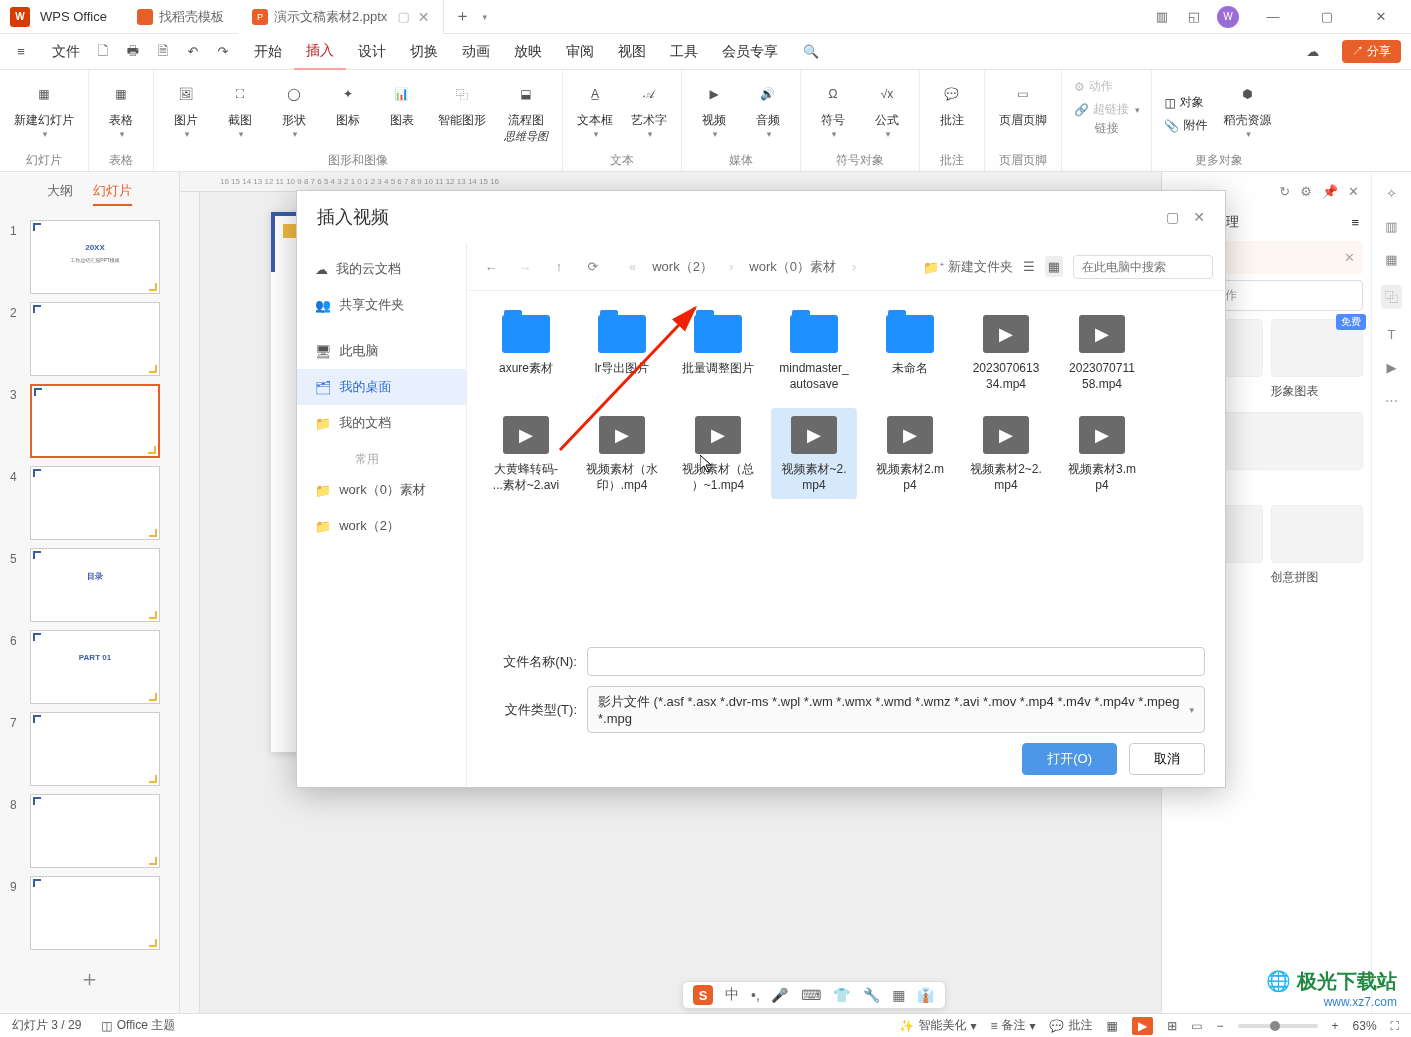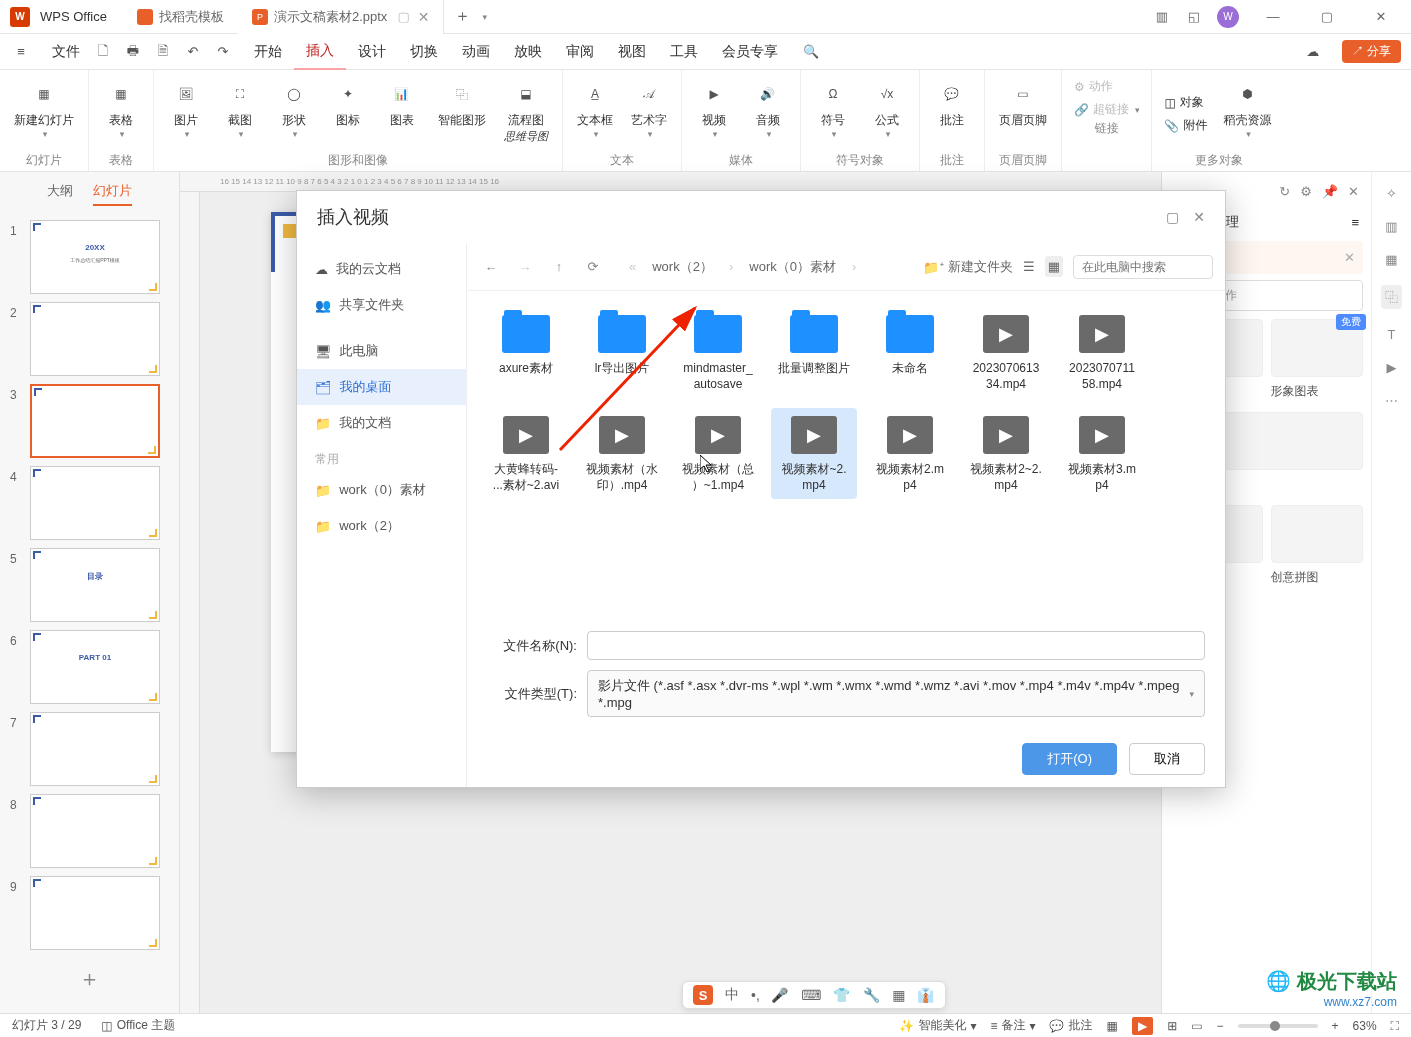--- a/index.html
+++ b/index.html
@@ -77,41 +77,41 @@
 
 
 .dialog { position: absolute; top: 190px; left: 296px; width: 930px; height: 598px; background: #fff; border: 1px solid #ccc; box-shadow: 0 6px 30px rgba(0,0,0,0.25); display: flex; flex-direction: column; z-index: 100; }
 .dlg-title { display: flex; align-items: center; justify-content: space-between; padding: 14px 20px; }
 .dlg-title-text { font-size: 18px; font-weight: 500; color: #333; }
 .dlg-title-btns { display: flex; gap: 14px; color: #888; font-size: 14px; }
 .dlg-body { flex: 1; display: flex; overflow: hidden; }
 .dlg-side { width: 170px; border-right: 1px solid #eee; padding: 8px 0; }
 .dlg-side-item { display: flex; align-items: center; gap: 8px; padding: 9px 18px; font-size: 13px; color: #555; cursor: pointer; }
 .dlg-side-item.sel { background: #e8f0fd; color: #2c6ed5; }
-.dlg-side-label { padding: 10px 18px 4px; font-size: 12px; color: #aaa; }
+.dlg-side-label { padding: 10px 26px 4px; font-size: 12px; color: #aaa; margin-left: 32px; }
 .dlg-main { flex: 1; display: flex; flex-direction: column; }
 .dlg-toolbar { height: 48px; display: flex; align-items: center; gap: 10px; padding: 0 12px; border-bottom: 1px solid #f0f0f0; color: #666; font-size: 13px; }
 .dlg-nav-btn { width: 24px; height: 24px; display: flex; align-items: center; justify-content: center; color: #888; cursor: pointer; }
 .dlg-path-seg { padding: 0 6px; cursor: pointer; }
 .dlg-path-sep { color: #ccc; }
 .dlg-tb-right { margin-left: auto; display: flex; align-items: center; gap: 10px; }
 .dlg-search { border: 1px solid #ddd; border-radius: 4px; padding: 4px 8px; font-size: 12px; color: #999; width: 140px; }
 .dlg-files { flex: 1; padding: 16px; display: flex; flex-wrap: wrap; gap: 10px; align-content: flex-start; overflow-y: auto; position: relative; }
 .file-item { width: 86px; display: flex; flex-direction: column; align-items: center; padding: 6px; cursor: pointer; border-radius: 4px; }
 .file-item.selected { background: #d6e8fb; }
 .file-ico { width: 52px; height: 42px; margin-bottom: 6px; display: flex; align-items: center; justify-content: center; }
 .folder-ico { width: 48px; height: 38px; background: #1e90ff; border-radius: 3px; position: relative; }
 .folder-ico::before { content: ''; position: absolute; top: -5px; left: 2px; width: 18px; height: 6px; background: #1e90ff; border-radius: 2px 2px 0 0; }
 .video-ico { width: 46px; height: 38px; background: #6a6a6a; border-radius: 3px; display: flex; align-items: center; justify-content: center; color: #fff; font-size: 18px; }
 .file-name { font-size: 12px; color: #333; text-align: center; line-height: 1.3; word-break: break-all; }
 .dlg-footer { padding: 12px 20px; display: flex; flex-direction: column; gap: 10px; }
 .dlg-field-row { display: flex; align-items: center; gap: 10px; }
 .dlg-field-label { width: 90px; font-size: 13px; color: #333; text-align: right; }
 .dlg-field-input { flex: 1; border: 1px solid #ccc; border-radius: 4px; padding: 6px 10px; font-size: 13px; }
-.dlg-btns { display: flex; justify-content: flex-end; gap: 12px; margin-top: 16px; }
+.dlg-btns { display: flex; justify-content: flex-end; gap: 12px; margin-top: 0; }
 .dlg-btn { padding: 6px 24px; border-radius: 4px; font-size: 13px; border: 1px solid #ccc; background: #fff; cursor: pointer; }
 .dlg-btn.primary { background: #4d97e8; color: #fff; border-color: #4d97e8; }
 
 
 .arrow-annot { position: absolute; left: 550px; top: 450px; pointer-events: none; z-index: 200; }
 
 .cursor-icon { position: absolute; left: 700px; top: 455px; font-size: 14px; z-index: 201; }
 
 
 .statusbar { height: 24px; background: #fff; border-top: 1px solid #e0e0e0; display: flex; align-items: center; padding: 0 12px; font-size: 12px; color: #555; }
@@ -593,27 +593,27 @@
           <div class="file-item">
             <div class="file-ico">
               <div class="folder-ico"></div>
             </div>
             <div class="file-name">lr导出图片</div>
           </div>
           <div class="file-item">
             <div class="file-ico">
               <div class="folder-ico"></div>
             </div>
+            <div class="file-name">批量调整图片</div>
+          </div>
+          <div class="file-item">
+            <div class="file-ico">
+              <div class="folder-ico"></div>
+            </div>
             <div class="file-name">mindmaster_autosave</div>
-          </div>
-          <div class="file-item">
-            <div class="file-ico">
-              <div class="folder-ico"></div>
-            </div>
-            <div class="file-name">批量调整图片</div>
           </div>
           <div class="file-item">
             <div class="file-ico">
               <div class="folder-ico"></div>
             </div>
             <div class="file-name">未命名</div>
           </div>
           <div class="file-item">
             <div class="file-ico">
               <div class="video-ico">▶</div>

